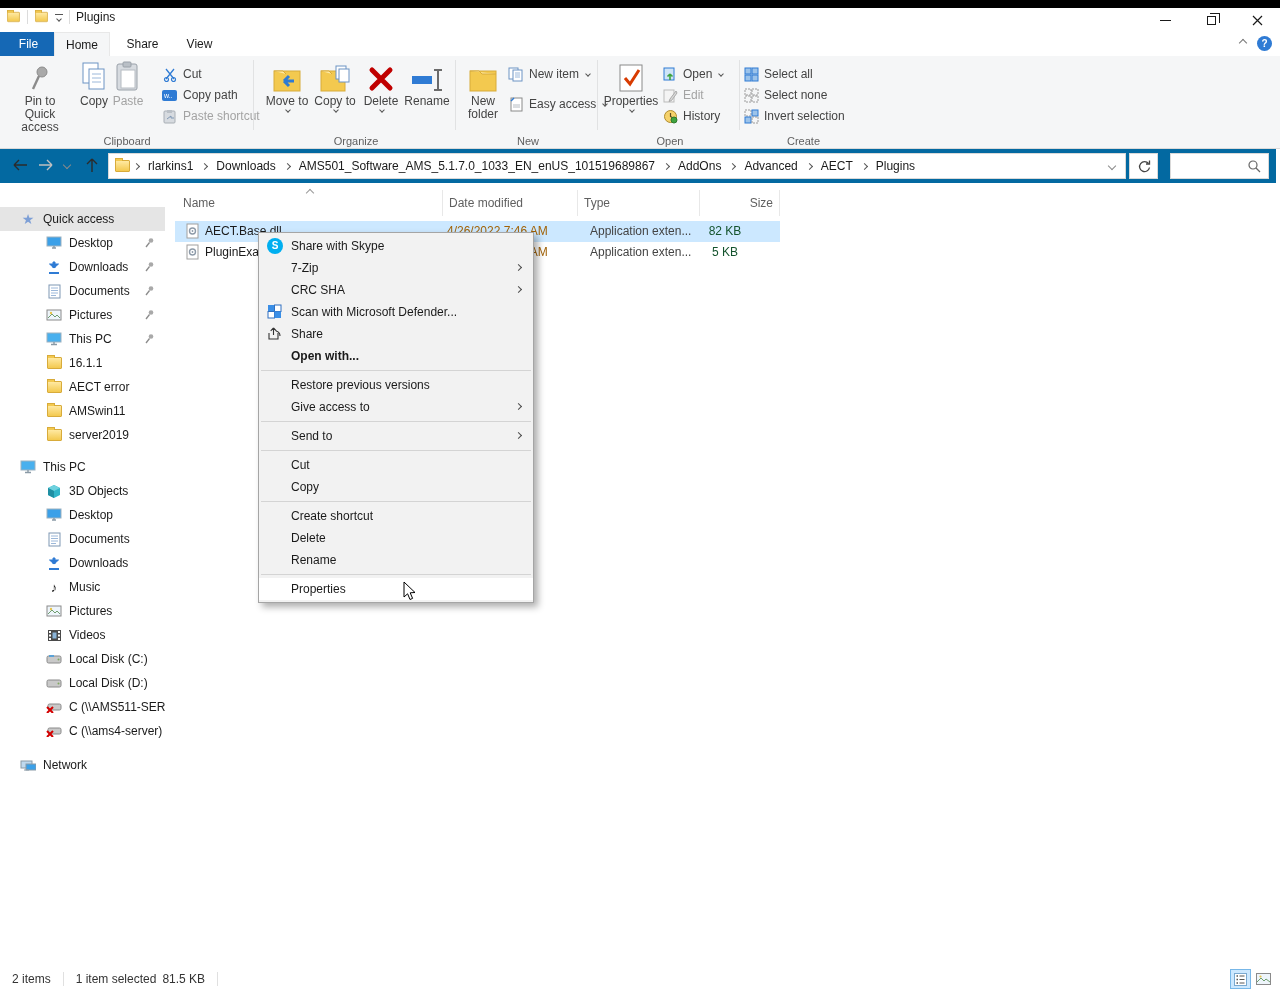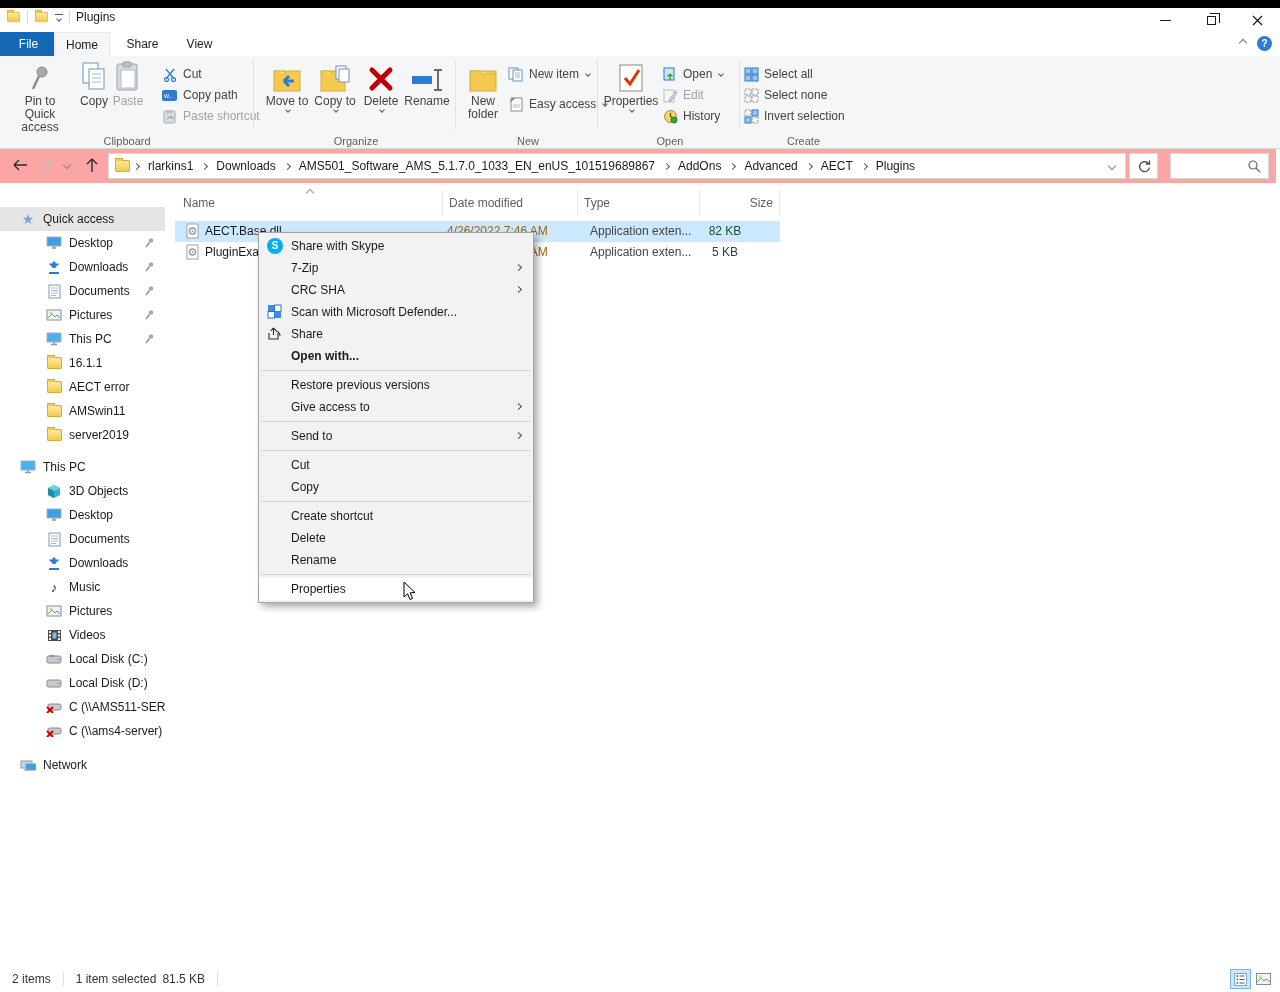--- a/index.html
+++ b/index.html
@@ -40,21 +40,21 @@
   .rgroup { position:absolute; top:0; height:92px; }
   .rgroup .gsep { position:absolute; right:0; top:4px; bottom:18px; width:1px; background:#e1e2e3; }
   .grouplabel { position:absolute; bottom:1px; left:0; right:0; text-align:center; color:#5f5f5f; font-size:11px; }
   .bigbtn { position:absolute; top:3px; display:flex; flex-direction:column; align-items:center; text-align:center; line-height:13px; }
   .bigbtn .bicon { height:34px; display:flex; align-items:flex-end; justify-content:center; margin-bottom:2px; }
   .smallbtn { position:absolute; height:20px; display:flex; align-items:center; gap:5px; white-space:nowrap; }
   .disabled { color:#a3a3a3; }
   .dd { margin-left:2px; }
 
   
-  .addrbar { position:absolute; top:149px; left:0; right:4px; height:34px; background:#fca5a5; }
+  .addrbar { position:absolute; top:149px; left:0; right:4px; height:34px; background:#0369a1; }
   .navbtn { position:absolute; top:4px; width:24px; height:24px; display:flex; align-items:center; justify-content:center; }
   .addressfield { position:absolute; left:108px; top:4px; width:1018px; height:26px; background:#fff; border:1px solid #d9d9d9; display:flex; align-items:center; padding-left:6px; }
   .crumbs { display:flex; align-items:center; gap:0; overflow:hidden; white-space:nowrap; }
   .crumb { padding:0 7px; }
   .crumb-sep { width:5px; height:5px; border-right:1px solid #555; border-top:1px solid #555; transform:rotate(45deg); margin:0 2px; flex:0 0 auto; }
   .refreshbox { position:absolute; left:1129px; top:4px; width:29px; height:26px; background:#fff; border:1px solid #d9d9d9; display:flex; align-items:center; justify-content:center; }
   .searchbox { position:absolute; left:1170px; top:4px; width:99px; height:26px; background:#fff; border:1px solid #d9d9d9; }
   .searchbox svg { position:absolute; right:7px; top:6px; }
 
   

